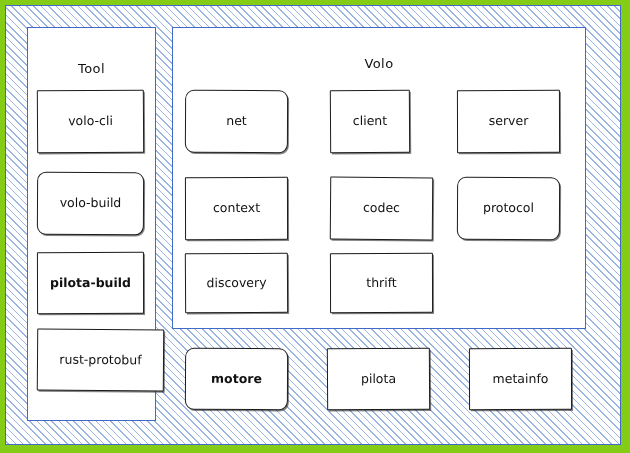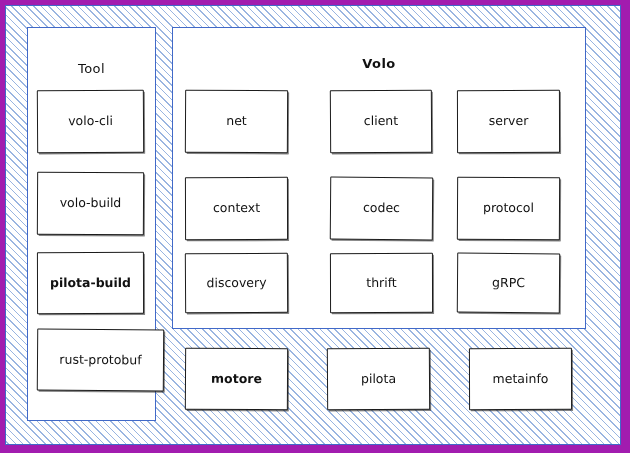--- a/index.html
+++ b/index.html
@@ -5,21 +5,21 @@
 <style>
   html, body {
     margin: 0;
     padding: 0;
     background: #ffffff;
   }
   #canvas {
     position: relative;
     width: 630px;
     height: 453px;
-    background: #a21caf;
+    background: #84cc16;
     font-family: "DejaVu Sans", sans-serif;
     overflow: hidden;
   }
 
   
   .outer-frame {
     position: absolute;
     left: 5px;
     top: 5px;
     width: 616px;
@@ -63,42 +63,42 @@
     left: 0;
     right: 0;
     text-align: center;
     font-family: "DejaVu Sans", sans-serif;
     font-size: 13px;
     color: #111111;
     letter-spacing: 0.4px;
     white-space: nowrap;
   }
   .group-tool .group-title { top: 33px; }
-  .group-volo .group-title { top: 28px; font-weight: bold; }
+  .group-volo .group-title { top: 28px; }
 
   
   .node {
     position: absolute;
     box-sizing: border-box;
     background: #ffffff;
     border: 1.6px solid #1b1b1b;
     border-radius: 1px;
     display: flex;
     align-items: center;
     justify-content: center;
     text-align: center;
     color: #111111;
     font-family: "DejaVu Sans", sans-serif;
     font-size: 12.5px;
     line-height: 1.18;
     padding: 2px 4px;
     box-shadow: 1.4px 1.6px 0 -0.4px rgba(30,30,30,0.55);
   }
   .node.sk1 { transform: rotate(-0.35deg); }
-  .node.sk2 { transform: rotate(0.3deg); }
+  .node.sk2 { transform: rotate(0.3deg); border-radius: 9px; }
   .node.sk3 { transform: rotate(-0.15deg); }
   .node.sk4 { transform: rotate(0.45deg); }
 
   .node-label { display: block; }
 </style>
 </head>
 <body>
 
 <div id="canvas">
 
@@ -121,21 +121,21 @@
     <span class="node-label">rust-protobuf</span>
   </div>
 
   <div class="group group-volo">
     <div class="group-title">Volo</div>
   </div>
 
   <div class="node sk2" style="left:185px; top:90px;  width:103px; height:63px;">
     <span class="node-label">net</span>
   </div>
-  <div class="node sk1" style="left:330px; top:90px;  width:102px; height:63px;">
+  <div class="node sk1" style="left:330px; top:90px;  width:80px; height:63px;">
     <span class="node-label">client</span>
   </div>
   <div class="node sk3" style="left:457px; top:90px;  width:103px; height:63px;">
     <span class="node-label">server</span>
   </div>
 
   <div class="node sk3" style="left:185px; top:177px; width:103px; height:63px;">
     <span class="node-label">context</span>
   </div>
   <div class="node sk4" style="left:330px; top:177px; width:103px; height:63px;">
@@ -144,23 +144,20 @@
   <div class="node sk2" style="left:457px; top:177px; width:103px; height:63px;">
     <span class="node-label">protocol</span>
   </div>
 
   <div class="node sk1" style="left:185px; top:253px; width:103px; height:60px;">
     <span class="node-label">discovery</span>
   </div>
   <div class="node sk3" style="left:330px; top:253px; width:103px; height:60px;">
     <span class="node-label">thrift</span>
   </div>
-  <div class="node sk4" style="left:457px; top:253px; width:103px; height:60px;">
-    <span class="node-label">gRPC</span>
-  </div>
 
   <div class="node sk2" style="left:185px; top:348px; width:103px; height:62px;font-weight:bold;">
     <span class="node-label">motore</span>
   </div>
   <div class="node sk1" style="left:327px; top:348px; width:103px; height:62px;">
     <span class="node-label">pilota</span>
   </div>
   <div class="node sk3" style="left:469px; top:348px; width:103px; height:62px;">
     <span class="node-label">metainfo</span>
   </div>

